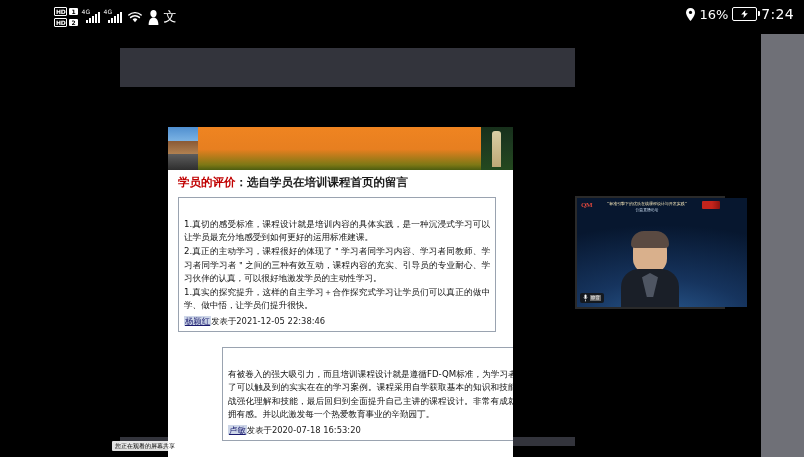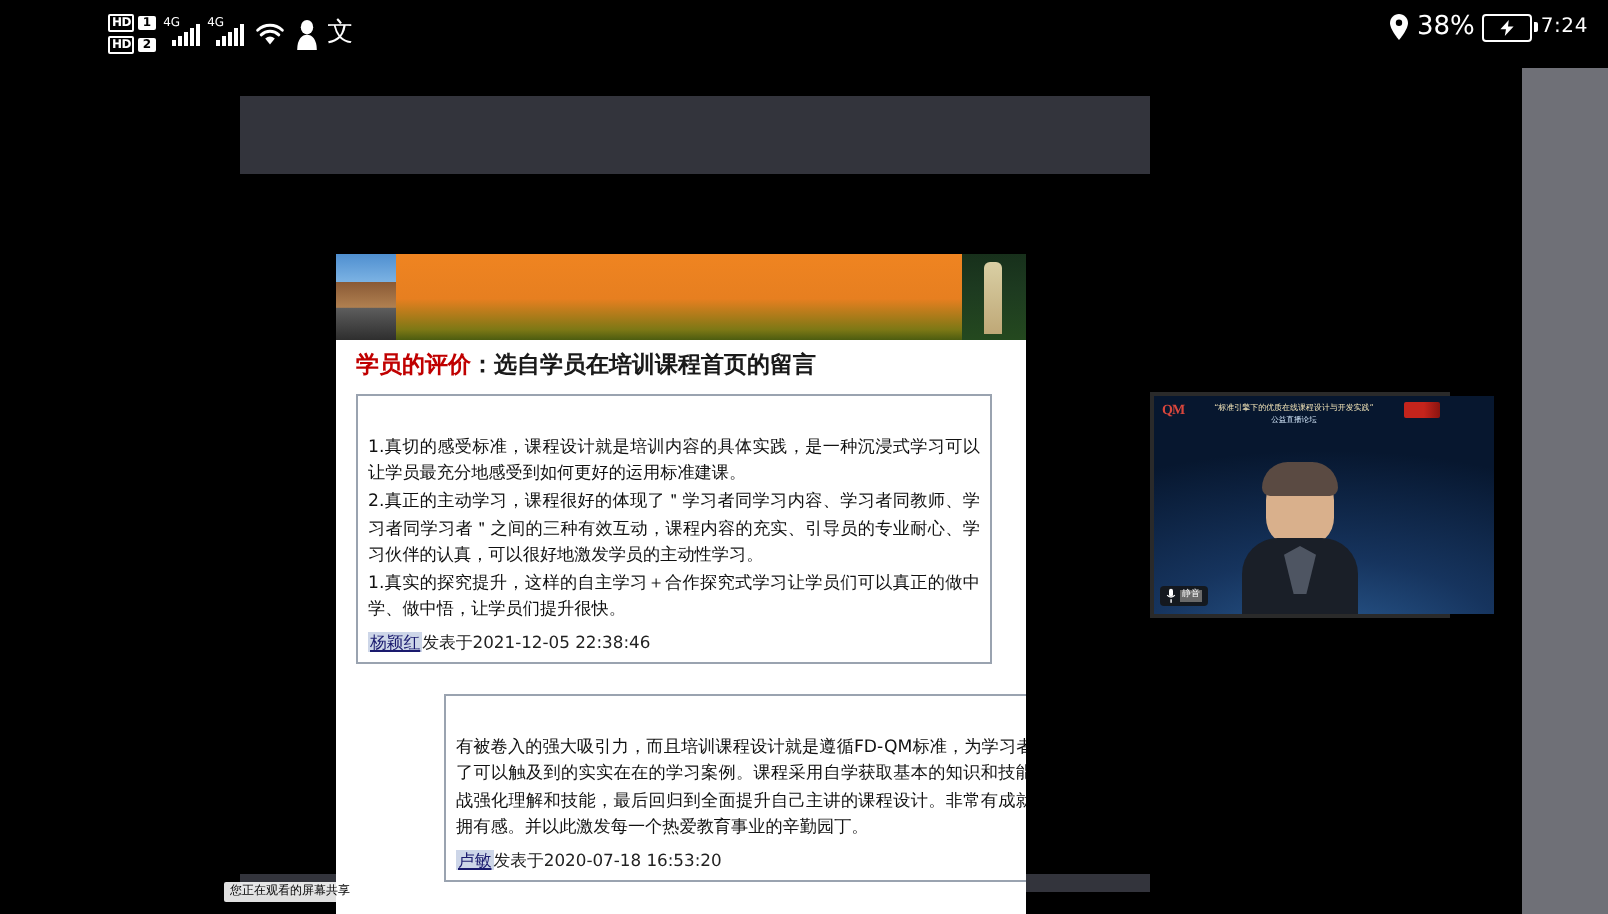--- a/index.html
+++ b/index.html
@@ -101,21 +101,21 @@
   }
   .batt:after {
     content: "";
     position: absolute;
     right: -4px; top: 3px;
     width: 2px; height: 5px;
     background: #fff;
     border-radius: 0 1px 1px 0;
   }
   .batt .bolt { width: 9px; height: 8px; }
-  .sb-time { font-size: 10px; letter-spacing: 0.3px; }
+  .sb-time { font-size: 14px; letter-spacing: 0.3px; }
 
   
   #share-stage {
     position: absolute;
     left: 120px; top: 48px;
     width: 455px; height: 398px;
     background: #33343c;
   }
   #slide-canvas {
     position: absolute;
@@ -399,21 +399,21 @@
     </svg>
 
     <span class="ime-ico">文</span>
   </div>
 
   <div class="sb-right">
     <svg class="pin-ico" viewBox="0 0 9 13">
       <path d="M4.5 0 C2 0 0 2 0 4.5 C0 7.8 4.5 13 4.5 13 C4.5 13 9 7.8 9 4.5 C9 2 7 0 4.5 0 Z" fill="#fff"></path>
       <circle cx="4.5" cy="4.4" r="1.6" fill="#000"></circle>
     </svg>
-    <span>38%</span>
+    <span>16%</span>
     <span class="batt">
       <svg class="bolt" viewBox="0 0 9 8">
           <path d="M5.4 0 L1.2 4.6 H4 L3.4 8 L7.8 3.2 H5 Z" fill="#fff"></path>
         </svg>
     </span>
     <span class="sb-time">7:24</span>
   </div>
 </div>
 
 <div id="left-black"></div>

